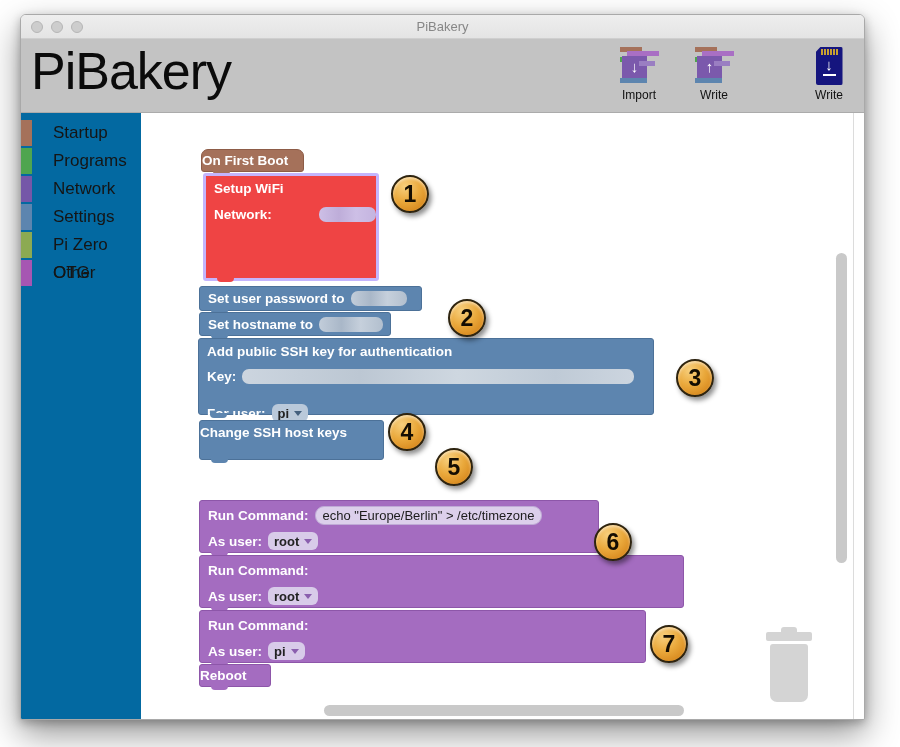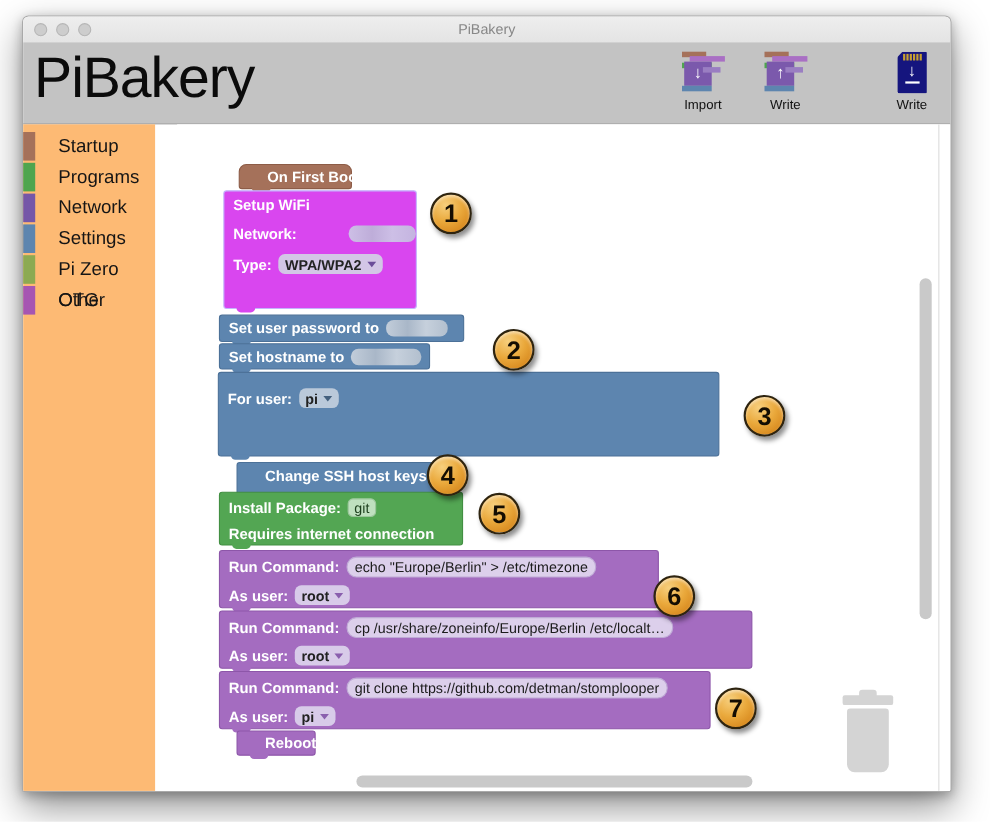--- a/index.html
+++ b/index.html
@@ -33,39 +33,39 @@
   .blkicon .b5 { position:absolute; left:2px; top:31px; width:27px; height:5px; background:#5d85af; }
   .sdcard { position:relative; width:27px; height:38px; margin:0 auto; background:#15157e; border-radius:2px;
             clip-path:polygon(18% 0, 100% 0, 100% 100%, 0 100%, 0 14%); }
   .sdcard .pins { position:absolute; left:5px; top:2px; display:flex; gap:1px; }
   .sdcard .pins i { display:block; width:2px; height:6px; background:#c8a030; }
   .sdcard .arr { position:absolute; left:0; right:0; top:10px; color:#fff; font-size:15px;
                  font-weight:bold; text-align:center; line-height:16px; }
   .sdcard .base { position:absolute; left:7px; bottom:9px; width:13px; height:2px; background:#fff; }
 
   
-  .sidebar { position:absolute; left:0; top:98px; bottom:0; width:120px; background:#fdba74; }
+  .sidebar { position:absolute; left:0; top:98px; bottom:0; width:120px; background:#0369a1; }
   .cat { position:relative; height:28px; line-height:28px; font-size:17px; color:#151515; padding-left:32px; }
   .cat .tab { position:absolute; left:0; top:1px; width:11px; height:26px; }
 
   
   .canvas { position:absolute; left:140px; top:98px; right:0; bottom:0; background:#fff; overflow:hidden; }
   .gutter { position:absolute; left:692px; top:0; bottom:0; width:1px; background:#dcdcdc; }
 
   
   .blk { position:absolute; color:#fff; font-weight:bold; font-size:13.5px; border-radius:3px; }
   .blk::after { content:""; position:absolute; left:11px; bottom:-4px; width:17px; height:5px;
                 background:inherit; border-radius:0 0 4px 4px; }
   .c-startup { background:#a5715a; border:1px solid #8d5c47; }
-  .c-network { background:#d946ef; border:1px solid #c4b5fd; }
+  .c-network { background:#ef4444; border:3px solid #c4b5fd; }
   .c-settings{ background:#5d85af; border:1px solid #4c7198; }
   .c-programs{ background:#53a653; border:1px solid #428f42; }
   .c-other   { background:#a46cc0; border:1px solid #8d56a9; }
   .hat { border-radius:7px 7px 3px 3px; }
-  .one { line-height:22px; padding-left:25px; white-space:nowrap;margin-left:16px; }
+  .one { line-height:22px; padding-left:0; white-space:nowrap; }
   .row { display:flex; align-items:center; gap:6px; padding-left:8px; white-space:nowrap; }
 
   .pill { display:inline-block; height:15px; border-radius:7px; }
   .blur-p { background:linear-gradient(90deg,#cdbfe6 0%,#beadd9 35%,#cdbfe6 65%,#c4b4e0 100%); }
   .blur-b { background:linear-gradient(90deg,#c2cdda 0%,#a9b7c8 35%,#c6d0dc 65%,#b2bfce 100%); }
   .blur-key { background:linear-gradient(90deg,#ccd5df 0%,#bcc7d3 30%,#ced7e0 55%,#bfcad6 80%,#ccd5df 100%); }
 
   .dd { display:inline-flex; align-items:center; gap:5px; border-radius:6px; padding:0 6px; height:18px;
         font-size:13px; font-weight:bold; color:#222; }
   .dd-p { background:#d3c6e6; }
@@ -191,95 +191,84 @@
       </div>
 
       <div class="blk c-network" style="left:42px; top:60px; width:176px; height:108px;">
         <div class="row" style="height:24px;">
             <span>Setup WiFi</span>
           </div>
         <div class="row" style="height:28px;gap:47px;">
           <span>Network:</span>
           <span class="pill blur-p" style="width:62px;"></span>
         </div>
-        <div class="row" style="height:28px;">
-          <span>Type:</span>
-          <span class="dd dd-p">
-            <span>WPA/WPA2</span>
-            <span class="tri"></span>
-          </span>
-        </div>
       </div>
 
       <div class="blk c-settings row" style="left:38px; top:173px; width:223px; height:25px;align-items:center;">
         <span>Set user password to</span>
         <span class="pill blur-b" style="width:56px;"></span>
       </div>
 
       <div class="blk c-settings row" style="left:38px; top:199px; width:192px; height:24px;">
         <span>Set hostname to</span>
         <span class="pill blur-b" style="width:64px;"></span>
       </div>
 
       <div class="blk c-settings" style="left:37px; top:225px; width:456px; height:77px;">
+        <div class="row" style="height:24px;">
+            <span>Add public SSH key for authentication</span>
+          </div>
+        <div class="row" style="height:27px;">
+          <span>Key:</span>
+          <span class="pill blur-key" style="width:392px;"></span>
+        </div>
         <div class="row" style="height:26px;margin-top:10px;">
           <span>For user:</span>
           <span class="dd dd-b">
             <span>pi</span>
             <span class="tri tri-b"></span>
           </span>
         </div>
       </div>
 
       <div class="blk c-settings one" style="left:38px; top:307px; width:185px; height:40px; line-height:24px;">
         <span>Change SSH host keys</span>
       </div>
 
-      <div class="blk c-programs" style="left:38px; top:334px; width:222px; height:49px;">
-        <div class="row" style="height:26px;">
-          <span>Install Package:</span>
-          <span class="gitpill"><span>git</span></span>
-        </div>
-        <div class="row" style="height:22px;">
-          <span>Requires internet connection</span>
-        </div>
-      </div>
 
       <div class="blk c-other" style="left:38px; top:387px; width:400px; height:53px;">
         <div class="row" style="height:28px;">
           <span>Run Command:</span>
           <span class="cmd"><span>echo "Europe/Berlin" &gt; /etc/timezone</span></span>
         </div>
         <div class="row" style="height:24px;">
           <span>As user:</span>
           <span class="dd dd-o">
             <span>root</span>
             <span class="tri tri-o"></span>
           </span>
         </div>
       </div>
 
       <div class="blk c-other" style="left:38px; top:442px; width:485px; height:53px;">
         <div class="row" style="height:28px;">
           <span>Run Command:</span>
-          <span class="cmd"><span>cp /usr/share/zoneinfo/Europe/Berlin /etc/localt…</span></span>
         </div>
         <div class="row" style="height:24px;">
           <span>As user:</span>
           <span class="dd dd-o">
             <span>root</span>
             <span class="tri tri-o"></span>
           </span>
         </div>
       </div>
 
       <div class="blk c-other" style="left:38px; top:497px; width:447px; height:53px;">
         <div class="row" style="height:28px;">
           <span>Run Command:</span>
-          <span class="cmd"><span>git clone https://github.com/detman/stomplooper</span></span>
         </div>
         <div class="row" style="height:24px;">
           <span>As user:</span>
           <span class="dd dd-o">
             <span>pi</span>
             <span class="tri tri-o"></span>
           </span>
         </div>
       </div>
 

